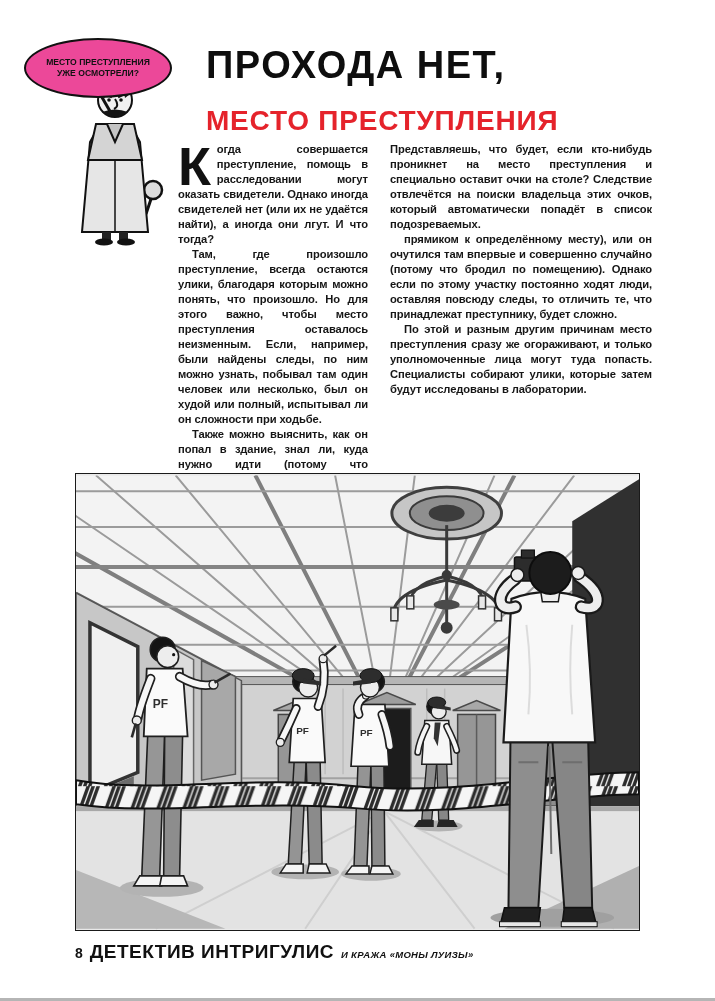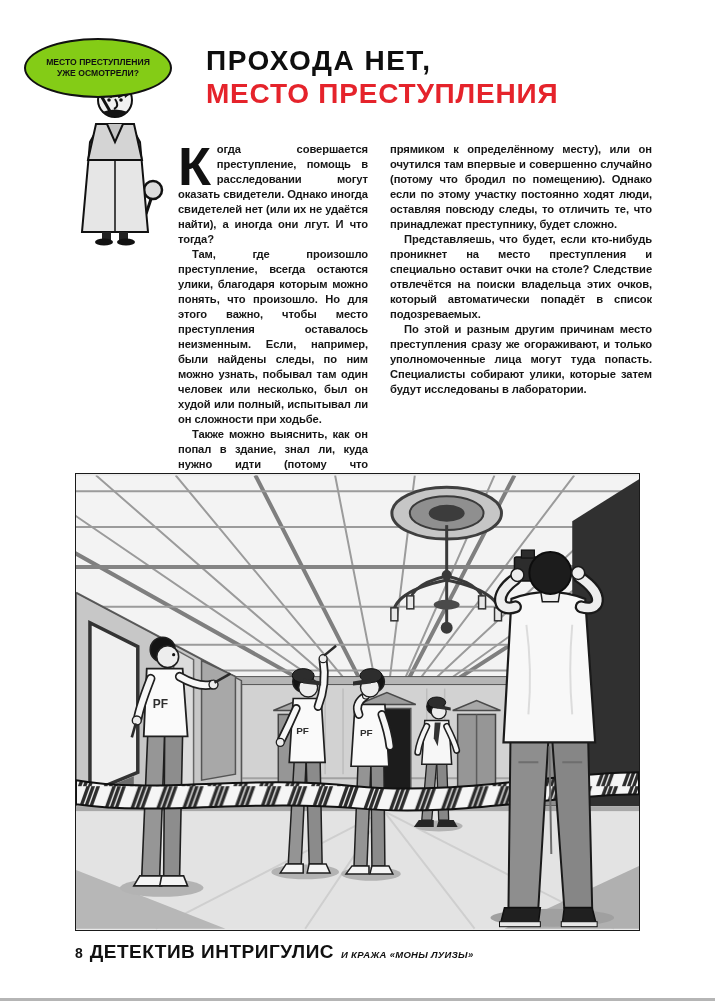--- a/index.html
+++ b/index.html
@@ -9,36 +9,36 @@
     position:relative; width:715px; height:1001px; background:#ffffff;
     margin:0 auto; overflow:hidden; outline:1px solid #c9c9c9;
     border-bottom:3px solid #b5b5b5;
   }
   
   .speech-bubble {
     position:absolute; left:24px; top:38px; width:148px; height:60px;
     border:2px solid #111; border-radius:50%;
     display:flex; align-items:center; justify-content:center; text-align:center;
     font-size:8.6px; font-weight:700; line-height:1.25; color:#111;
-    padding:6px 14px; background:#84cc16; z-index:3;
+    padding:6px 14px; background:#ec4899; z-index:3;
   }
   .bubble-tail {
     position:absolute; left:104px; top:95px; width:2.5px; height:17px;
     background:#111; transform:rotate(-30deg); z-index:2;
   }
   .mascot { position:absolute; left:60px; top:74px; width:110px; height:172px; }
   
   .title-block { position:absolute; left:206px; top:46px; line-height:1.05; }
   .title-line1 {
-    display:block; font-size:28px; font-weight:800; letter-spacing:1.5px;
+    display:block; font-size:38px; font-weight:800; letter-spacing:1.5px;
     color:#0e0e0e;
   }
   .title-line2 {
     display:block; font-size:28px; font-weight:800; letter-spacing:0.8px;
-    margin-top:4px; color:#e5232b;
+    margin-top:20px; color:#e5232b;
   }
   
   .columns {
     position:absolute; left:178px; top:142px; width:474px;
     display:flex; gap:22px; color:#161616;
   }
   .col { font-size:11.2px; line-height:15px; font-weight:700; text-align:justify; letter-spacing:-0.1px; }
   .col-left  { width:190px; }
   .col-right { width:262px; }
   .col p + p { text-indent:14px; }
@@ -111,22 +111,22 @@
     <span class="title-line2">МЕСТО ПРЕСТУПЛЕНИЯ</span>
   </h1>
 
   <section class="columns">
     <div class="col col-left">
       <p><span class="dropcap">К</span><span>огда совершается преступление, помощь в расследовании могут оказать свидетели. Однако иногда свидетелей нет (или их не удаётся найти), а иногда они лгут. И что тогда?</span></p>
       <p>Там, где произошло преступление, всегда остаются улики, благодаря которым можно понять, что произошло. Но для этого важно, чтобы место преступления оставалось неизменным. Если, например, были найдены следы, по ним можно узнать, побывал там один человек или несколько, был он худой или полный, испытывал ли он сложности при ходьбе.</p>
       <p>Также можно выяснить, как он попал в здание, знал ли, куда нужно идти (потому что отправился</p>
     </div>
     <div class="col col-right">
+      <p>Представляешь, что будет, если кто-нибудь проникнет на место преступления и специально оставит очки на столе? Следствие отвлечётся на поиски владельца этих очков, который автоматически попадёт в список подозреваемых.</p>
       <p>прямиком к определённому месту), или он очутился там впервые и совершенно случайно (потому что бродил по помещению). Однако если по этому участку постоянно ходят люди, оставляя повсюду следы, то отличить те, что принадлежат преступнику, будет сложно.</p>
-      <p>Представляешь, что будет, если кто-нибудь проникнет на место преступления и специально оставит очки на столе? Следствие отвлечётся на поиски владельца этих очков, который автоматически попадёт в список подозреваемых.</p>
       <p>По этой и разным другим причинам место преступления сразу же огораживают, и только уполномоченные лица могут туда попасть. Специалисты собирают улики, которые затем будут исследованы в лаборатории.</p>
     </div>
   </section>
 
   <figure class="illustration">
     <svg viewBox="0 0 565 455">
       <defs>
         <pattern id="tapeStripes" width="26" height="24" patternUnits="userSpaceOnUse">
           <rect width="26" height="24" fill="#f5f5f5"></rect>
           <path d="M3,26 L13,-2 M8,26 L18,-2 M13,26 L23,-2" stroke="#2b2b2b" stroke-width="3.4"></path>

